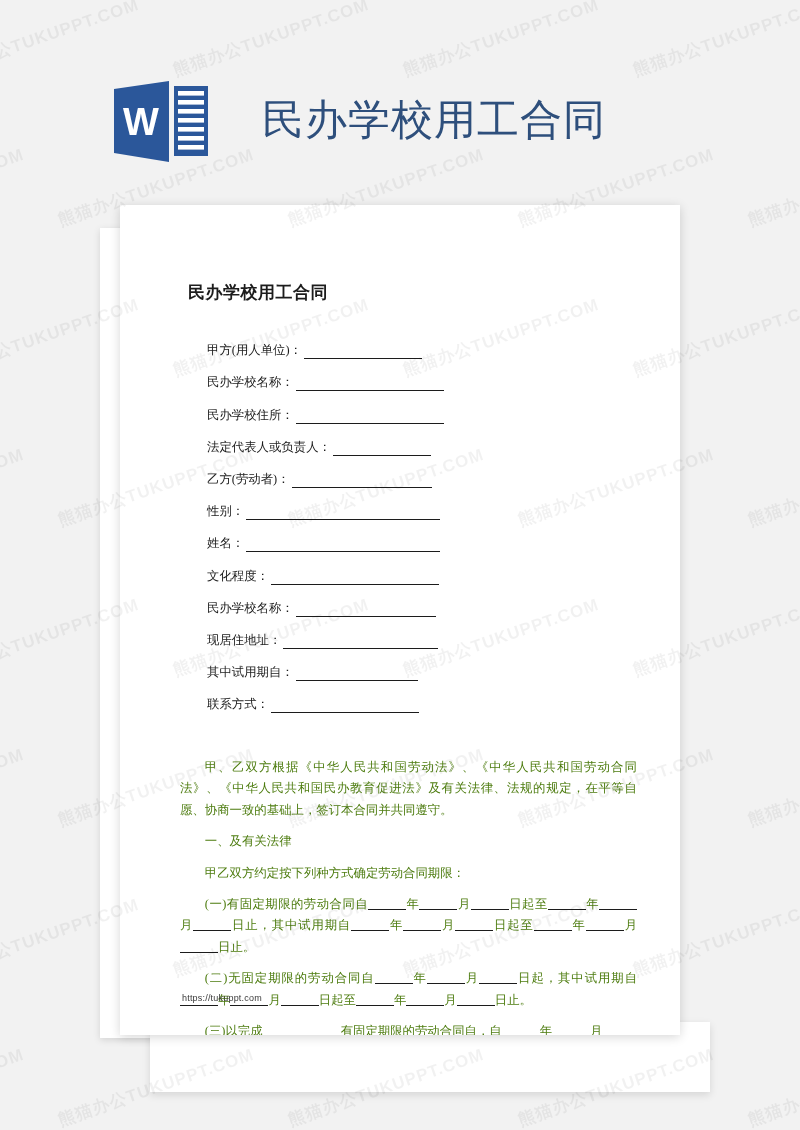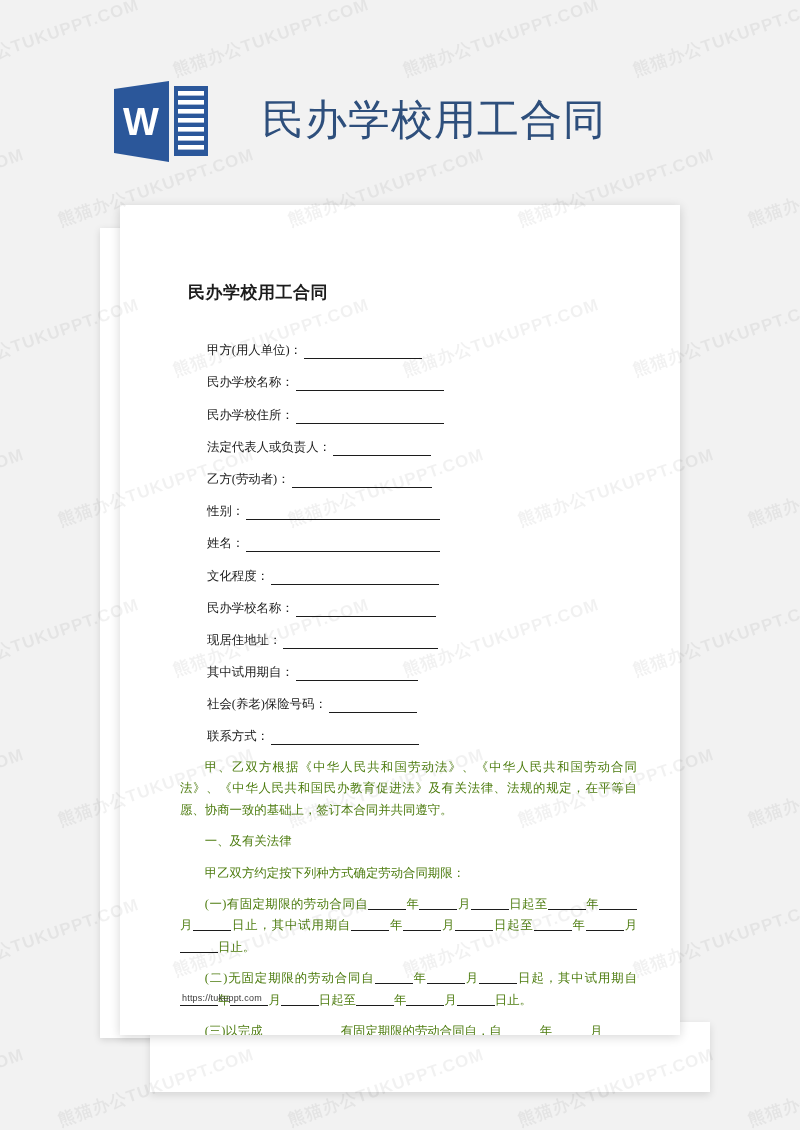--- a/index.html
+++ b/index.html
@@ -230,24 +230,20 @@
           <span class="field-label">民办学校名称：</span>
           <span class="field-blank" style="width: 140px;"></span>
         </div>
         <div class="field-row">
           <span class="field-label">现居住地址：</span>
           <span class="field-blank" style="width: 155px;"></span>
         </div>
         <div class="field-row">
           <span class="field-label">其中试用期自：</span>
           <span class="field-blank" style="width: 122px;"></span>
-        </div>
-        <div class="field-row">
-          <span class="field-label">社会(养老)保险号码：</span>
-          <span class="field-blank" style="width: 88px;"></span>
         </div>
         <div class="field-row">
           <span class="field-label">联系方式：</span>
           <span class="field-blank" style="width: 148px;"></span>
         </div>
       </div>
 
     <div id="body-paragraphs">
         <div class="para"><span>甲、乙双方根据《中华人民共和国劳动法》、《中华人民共和国劳动合同法》、《中华人民共和国民办教育促进法》及有关法律、法规的规定，在平等自愿、协商一致的基础上，签订本合同并共同遵守。</span></div>
         <div class="para"><span>一、及有关法律</span></div>

